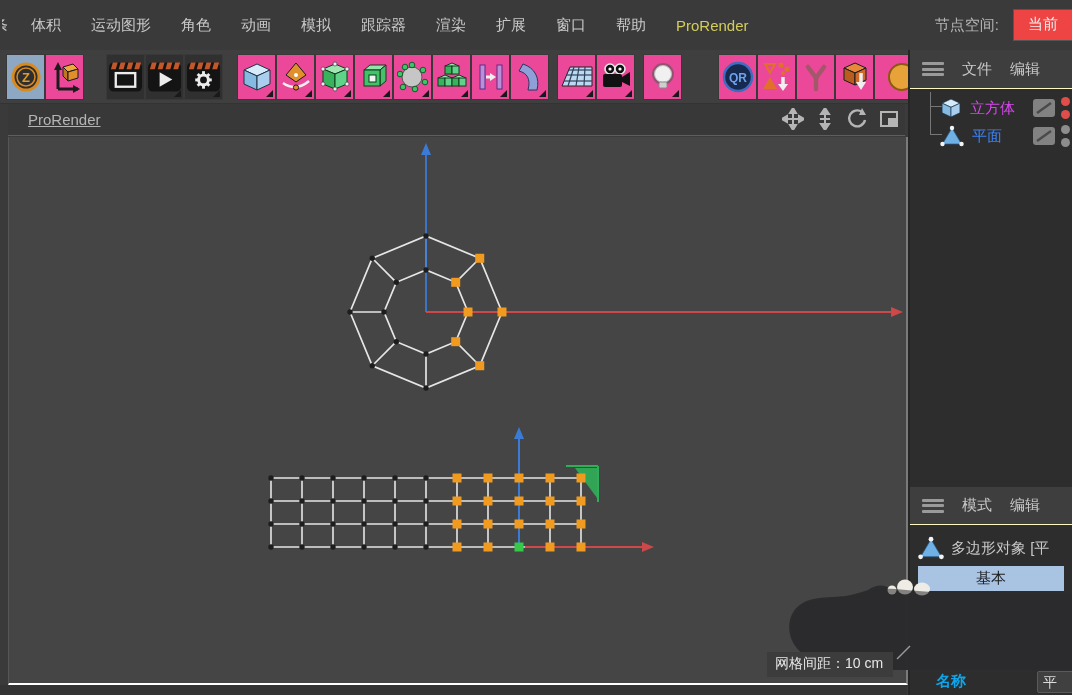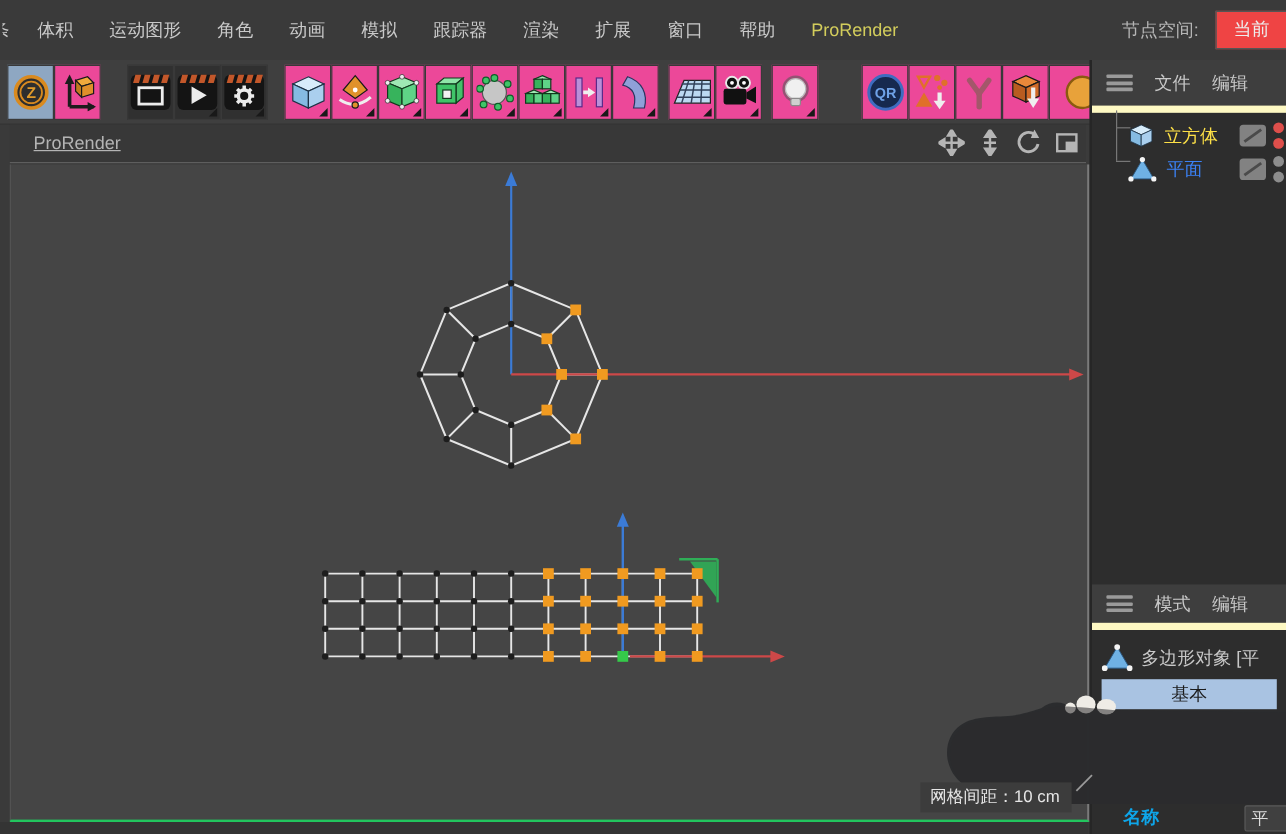--- a/index.html
+++ b/index.html
@@ -26,27 +26,27 @@
   .tbtn.dark{background:#303030;}
   .tbtn.hl{background:#8ea7c2;}
   .tbtn.sub:after{content:"";position:absolute;right:2px;bottom:2px;width:0;height:0;border-left:7px solid transparent;border-bottom:7px solid #191919;}
   .gap14{width:14px;} .gap22{width:22px;} .gap8{width:8px;} .gap36{width:36px;}
   
   .vp-header{position:absolute;left:8px;top:104px;width:897px;height:32px;background:#383838;border-bottom:1px solid #5e5e5e;display:flex;align-items:center;box-sizing:border-box;}
   .vp-menu{color:#b4b4b4;font-size:15px;margin-left:20px;text-decoration:underline;}
   .vp-ctrls{position:absolute;right:4px;top:3px;display:flex;gap:8px;}
   .vp-ctrl{width:24px;height:24px;display:flex;align-items:center;justify-content:center;}
   
-  .viewport{position:absolute;left:8px;top:137px;width:897px;height:546px;background:#454545;border-left:1px solid #565656;border-right:2px solid #7a7a7a;border-bottom:2px solid #22c55e;box-sizing:content-box;}
+  .viewport{position:absolute;left:8px;top:137px;width:897px;height:546px;background:#454545;border-left:1px solid #565656;border-right:2px solid #7a7a7a;border-bottom:2px solid #ffffff;box-sizing:content-box;}
   .grid-hud{position:absolute;left:758px;top:515px;background:#3c3c3c;color:#e6e6e6;font-size:14px;padding:3px 10px 4px 8px;z-index:60;white-space:nowrap;}
   .bottom-strip{position:absolute;left:0;top:685px;width:907px;height:10px;background:#343434;}
   .left-strip{position:absolute;left:0;top:104px;width:8px;height:591px;background:#3a3a3a;}
   
   .rpanel{position:absolute;left:908px;top:50px;width:164px;height:645px;background:#2d2d2d;z-index:10;border-left:2px solid #262626;box-sizing:border-box;}
-  .phead{height:38px;background:#3e3e3e;display:flex;align-items:center;border-bottom:6px solid #fef9c3;}
+  .phead{height:38px;background:#3e3e3e;display:flex;align-items:center;border-bottom:1px solid #fef9c3;}
   .phead .label{color:#c9c9c9;font-size:15px;margin-left:18px;}
   .burger{width:22px;height:14px;margin-left:12px;display:flex;flex-direction:column;justify-content:space-between;}
   .burger i{display:block;height:3px;background:#9a9a9a;border-radius:1px;}
   .om-row{position:relative;height:28px;display:flex;align-items:center;}
   .om-row .oname{font-size:15px;color:#c8c8c8;margin-left:8px;flex:1;}
   .toggle{width:22px;height:18px;background:#828282;border-radius:3px;margin-right:6px;position:relative;flex:none;}
   .toggle svg{position:absolute;left:0;top:0;}
   .dots{display:flex;flex-direction:column;gap:4px;margin-right:2px;}
   .dot{width:9px;height:9px;border-radius:50%;}
   .om-tree{position:absolute;left:20px;top:42px;width:1px;height:42px;background:#777;}
@@ -467,21 +467,21 @@
   <div class="om-tree"></div>
   <div class="om-stub" style="top:56px;"></div>
   <div class="om-stub" style="top:84px;"></div>
 
   <div class="om-row" style="margin-top:5px;padding-left:30px;">
     <svg width="22" height="22" viewBox="0 0 32 32">
       <polygon points="16,3 29,9 16,15 3,9" fill="#d7ecfa" stroke="#1d3346"></polygon>
       <polygon points="3,9 16,15 16,29 3,23" fill="#85bbe2" stroke="#1d3346"></polygon>
       <polygon points="29,9 16,15 16,29 29,23" fill="#aacfee" stroke="#1d3346"></polygon>
     </svg>
-    <span class="oname" style="color: #fde047;">立方体</span>
+    <span class="oname" style="color: #d946ef;">立方体</span>
     <span class="toggle">
       <svg width="22" height="18">
           <line x1="4" y1="14" x2="18" y2="4" stroke="#4a4a4a" stroke-width="2.4"></line>
         </svg>
     </span>
     <span class="dots">
       <span class="dot" style="background: rgb(222, 79, 75);"></span>
       <span class="dot" style="background: rgb(222, 79, 75);"></span>
     </span>
   </div>

